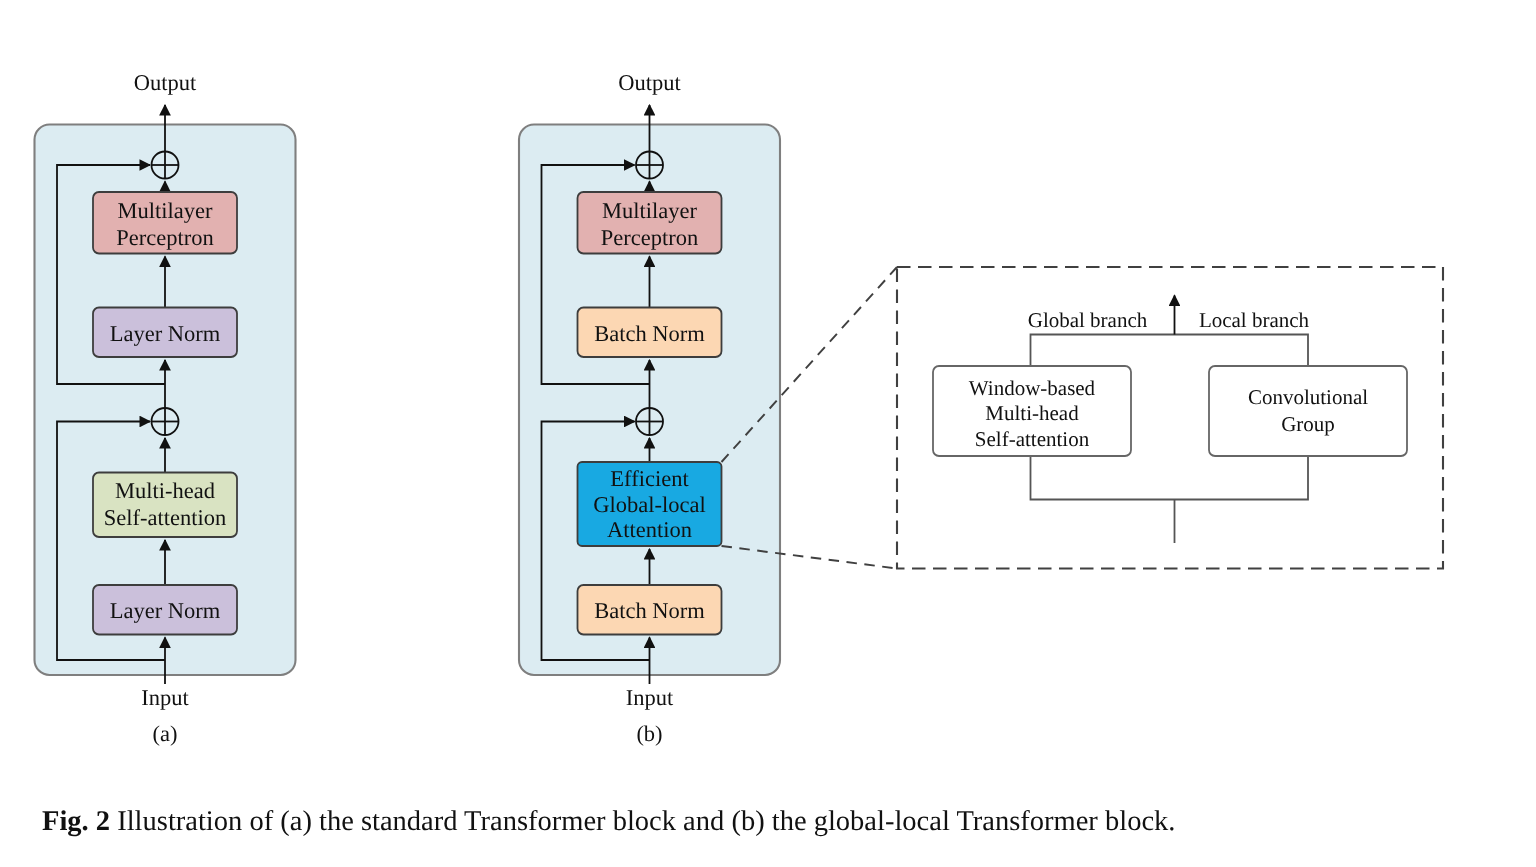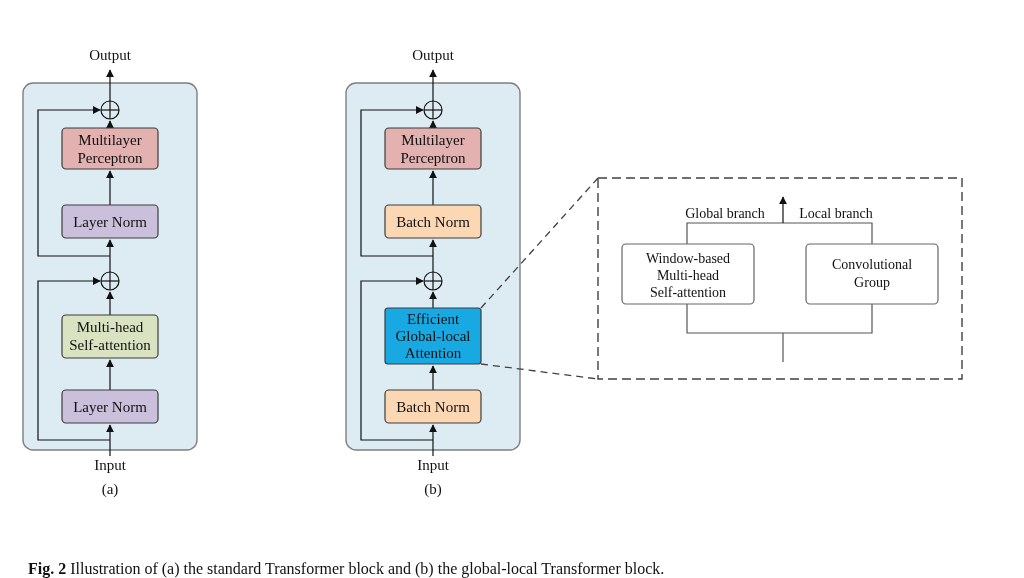--- a/index.html
+++ b/index.html
@@ -13,23 +13,23 @@
   }
   svg text {
     font-family: "Liberation Serif", serif;
     fill: #111111;
   }
   .lbl15 { font-size: 15px; }
   .lbl14 { font-size: 14px; }
   #caption {
     position: absolute;
     left: 28px;
-    top: 560px;
+    top: 537px;
     width: 980px;
-    font-size: 16px;
+    font-size: 19px;
     color: #111111;
     white-space: nowrap;
   }
   #caption .cap-label { font-weight: bold; }
 </style>
 </head>
 <body>
 
 <div id="canvas">
   <svg width="1024" height="578" viewBox="0 0 1024 578">

